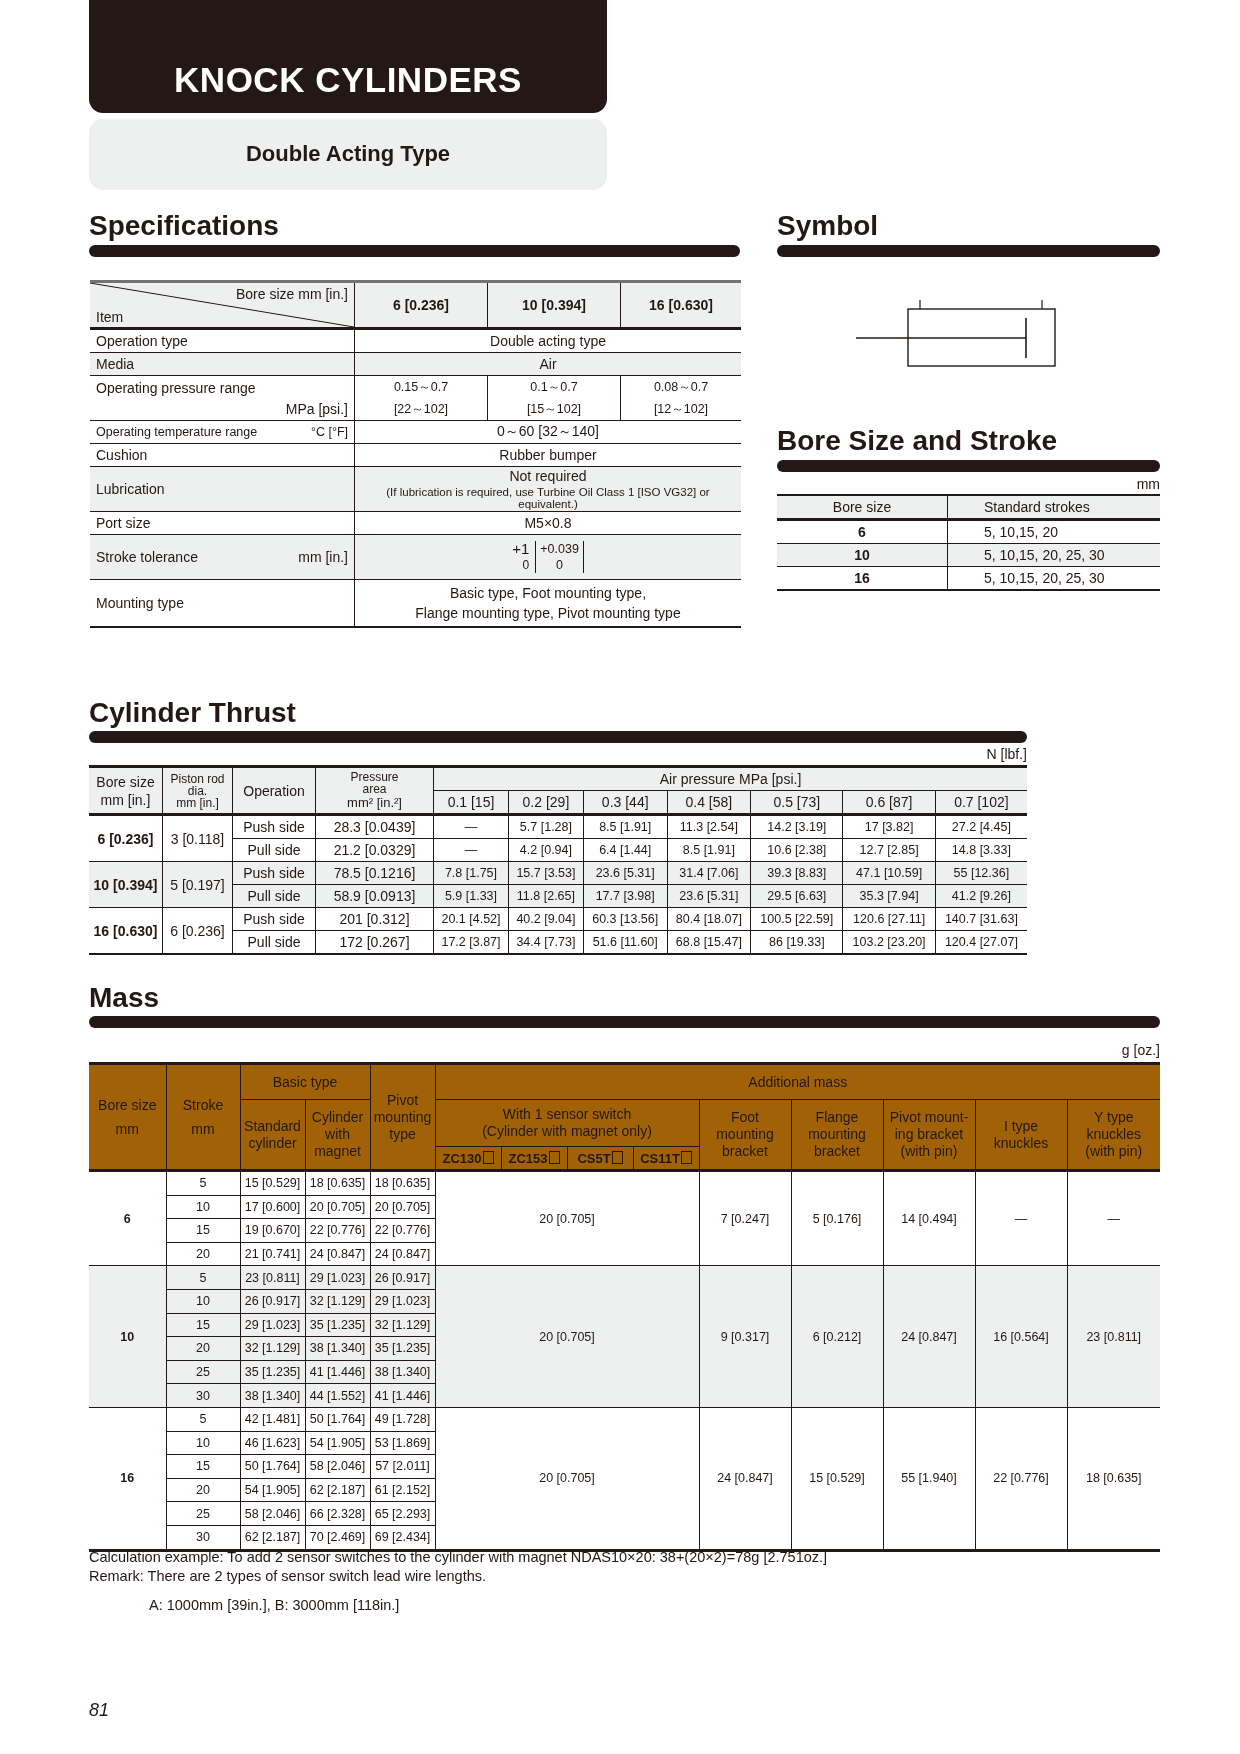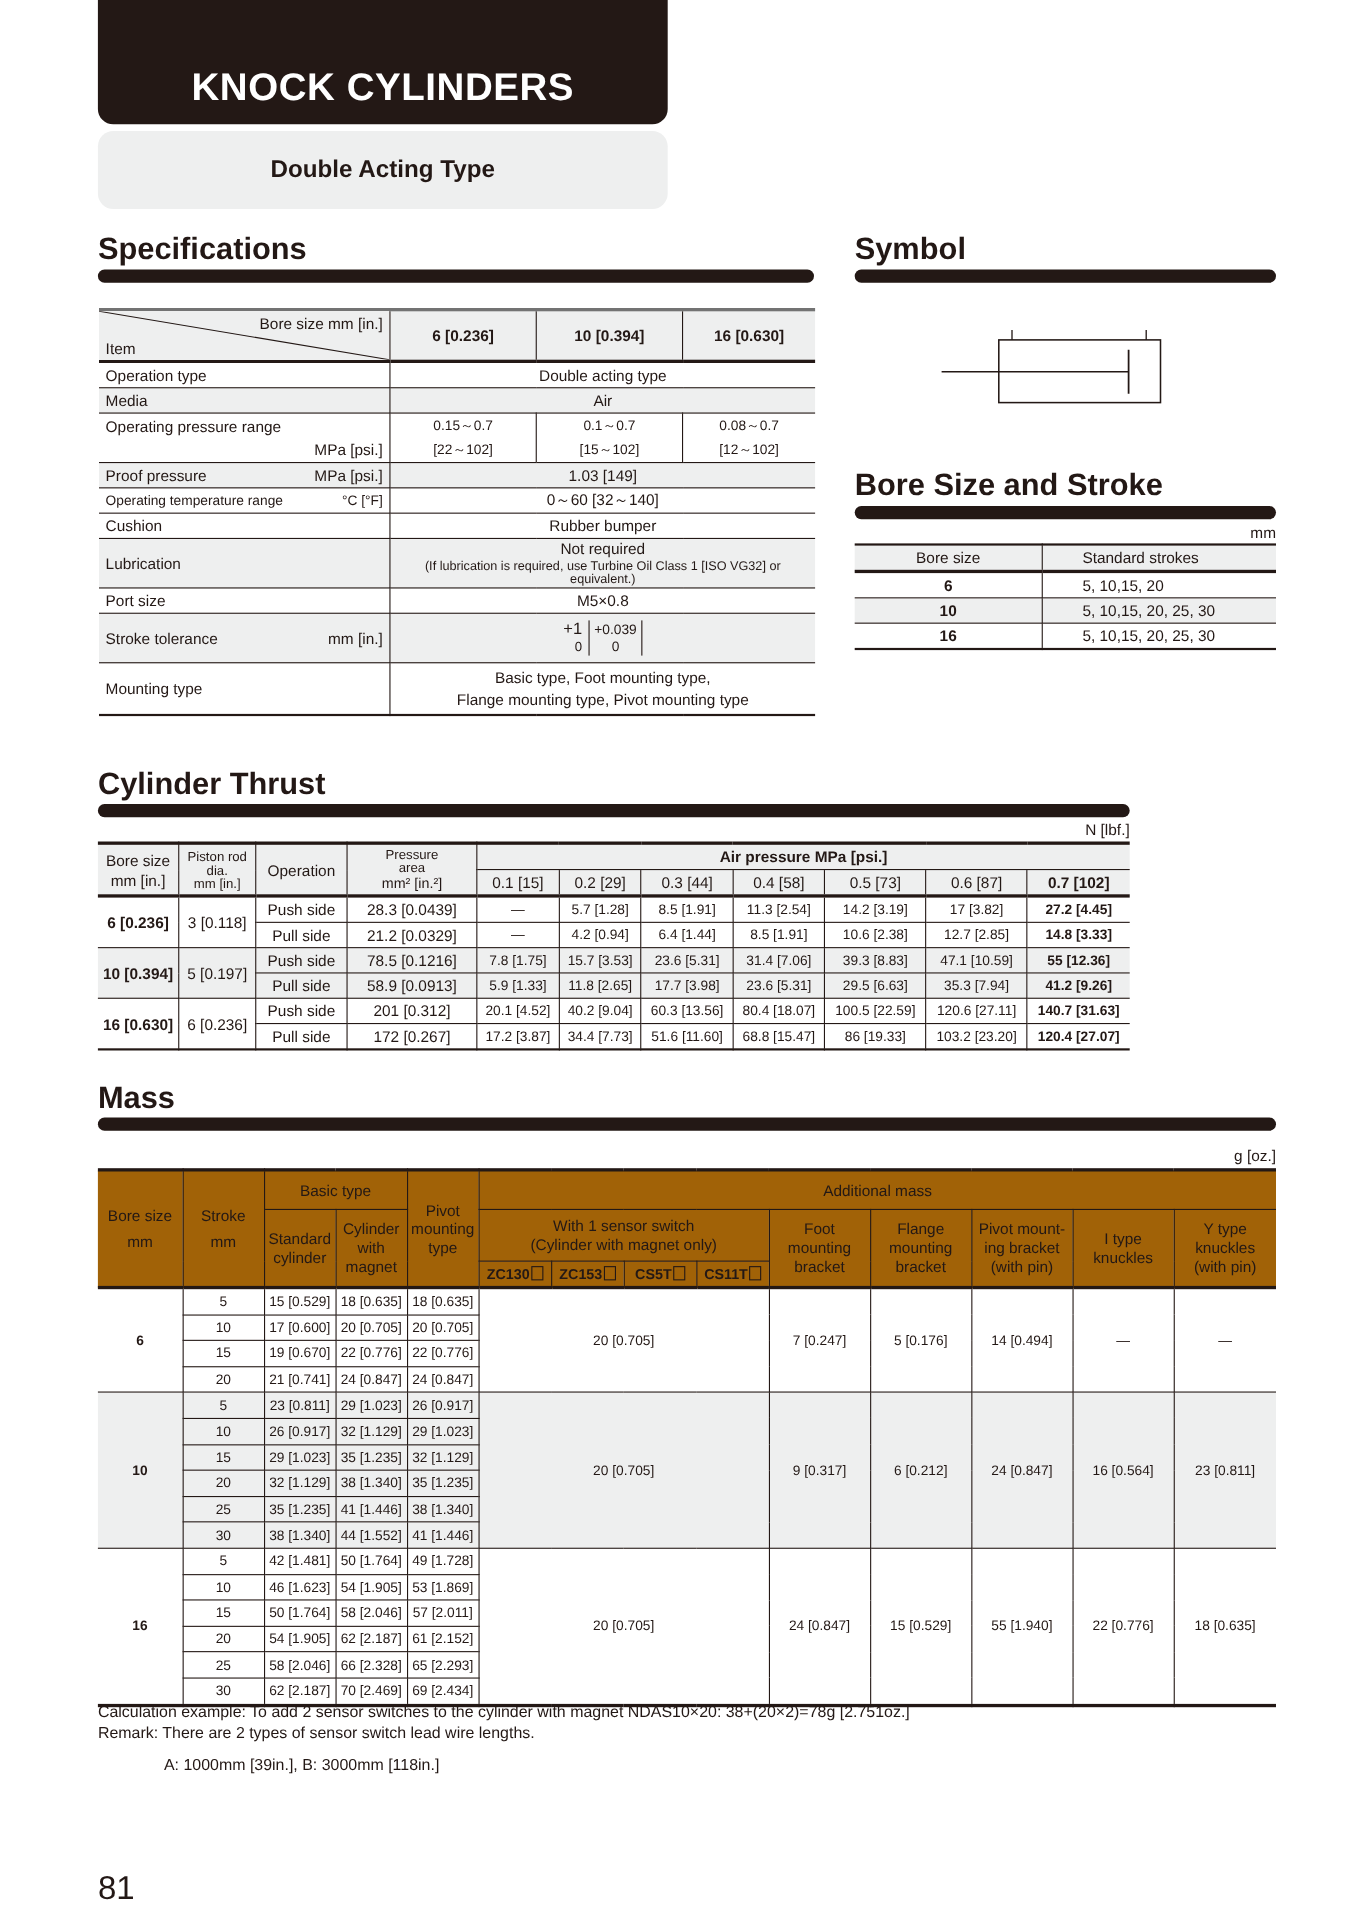--- a/index.html
+++ b/index.html
@@ -37,21 +37,21 @@
   .bore td { height:22px; border-bottom:1px solid #231815; }
   .bore .c1 { width:170px; text-align:center; border-right:1px solid #231815; }
   .bore .c2 { padding-left:36px; }
   .bore .head td { background:#eeefef; border-bottom:3px solid #231815; }
   .bore .shade td { background:#eeefef; }
 
   
   .thrust { left:89px; top:765px; width:938px; font-size:14px; border-top:3px solid #231815; border-bottom:2px solid #231815; }
   .thrust td { border:1px solid #231815; text-align:center; height:22px; }
   .thrust tr td:first-child { border-left:none; }
-  .thrust tr td:last-child { border-right:none;font-weight:bold; }
+  .thrust tr td:last-child { border-right:none; }
   .thrust .head td { background:#eeefef; }
   .thrust .hb td { border-bottom:3px solid #231815; }
   .thrust .shade td { background:#eeefef; }
   .thrust .num { font-size:12.5px; }
   .thrust .small { font-size:12px; line-height:12px; }
 
   
   .mass { left:89px; top:1062px; width:1071px; font-size:14px; border-top:3px solid #231815; border-bottom:3px solid #231815; }
   .mass td { border:1px solid #231815; text-align:center; }
   .mass tr td:first-child { border-left:none; }
@@ -60,21 +60,21 @@
   .mass .hb td { border-bottom:3px solid #231815; }
   .mass .body td { height:22.6px; font-size:12.5px; }
   .mass .g10 td { background:#eeefef; }
   .mass .bore-cell { font-weight:bold; font-size:14px; border-bottom:1px solid #231815; }
   .mass .big { font-size:14px; }
   .mass .sw { font-weight:bold; font-size:13px; }
   .sq { display:inline-block; width:9px; height:11px; border:1px solid #231815; vertical-align:-1px; margin-left:1px; }
 
   .notes { left:89px; top:1548px; font-size:14.5px; line-height:19px; }
   .notes .indent { padding-left:60px;margin-top:10px; }
-  .page-num { left:89px; top:1700px; font-size:30px; }
+  .page-num { left:89px; top:1700px; font-size:18px;font-style:italic; }
 </style>
 </head>
 <body>
 
 <div class="abs title-block">
   <div class="t">KNOCK CYLINDERS</div>
 </div>
 <div class="abs subtitle-block">
   <div class="t">Double Acting Type</div>
 </div>
@@ -114,29 +114,20 @@
       <div style="margin-top:5px;">[22～102]</div>
     </td>
     <td class="val vsep small">
       <div>0.1～0.7</div>
       <div style="margin-top:5px;">[15～102]</div>
     </td>
     <td class="val vsep small">
       <div>0.08～0.7</div>
       <div style="margin-top:5px;">[12～102]</div>
     </td>
-  </tr>
-  <tr class="shade">
-    <td class="lab">
-          <div class="lab-row">
-            <span>Proof pressure</span>
-            <span>MPa [psi.]</span>
-          </div>
-        </td>
-    <td class="val" colspan="3">1.03 [149]</td>
   </tr>
   <tr>
     <td class="lab small">
           <div class="lab-row">
             <span>Operating temperature range</span>
             <span>°C [°F]</span>
           </div>
         </td>
     <td class="val" colspan="3">0～60 [32～140]</td>
   </tr>

